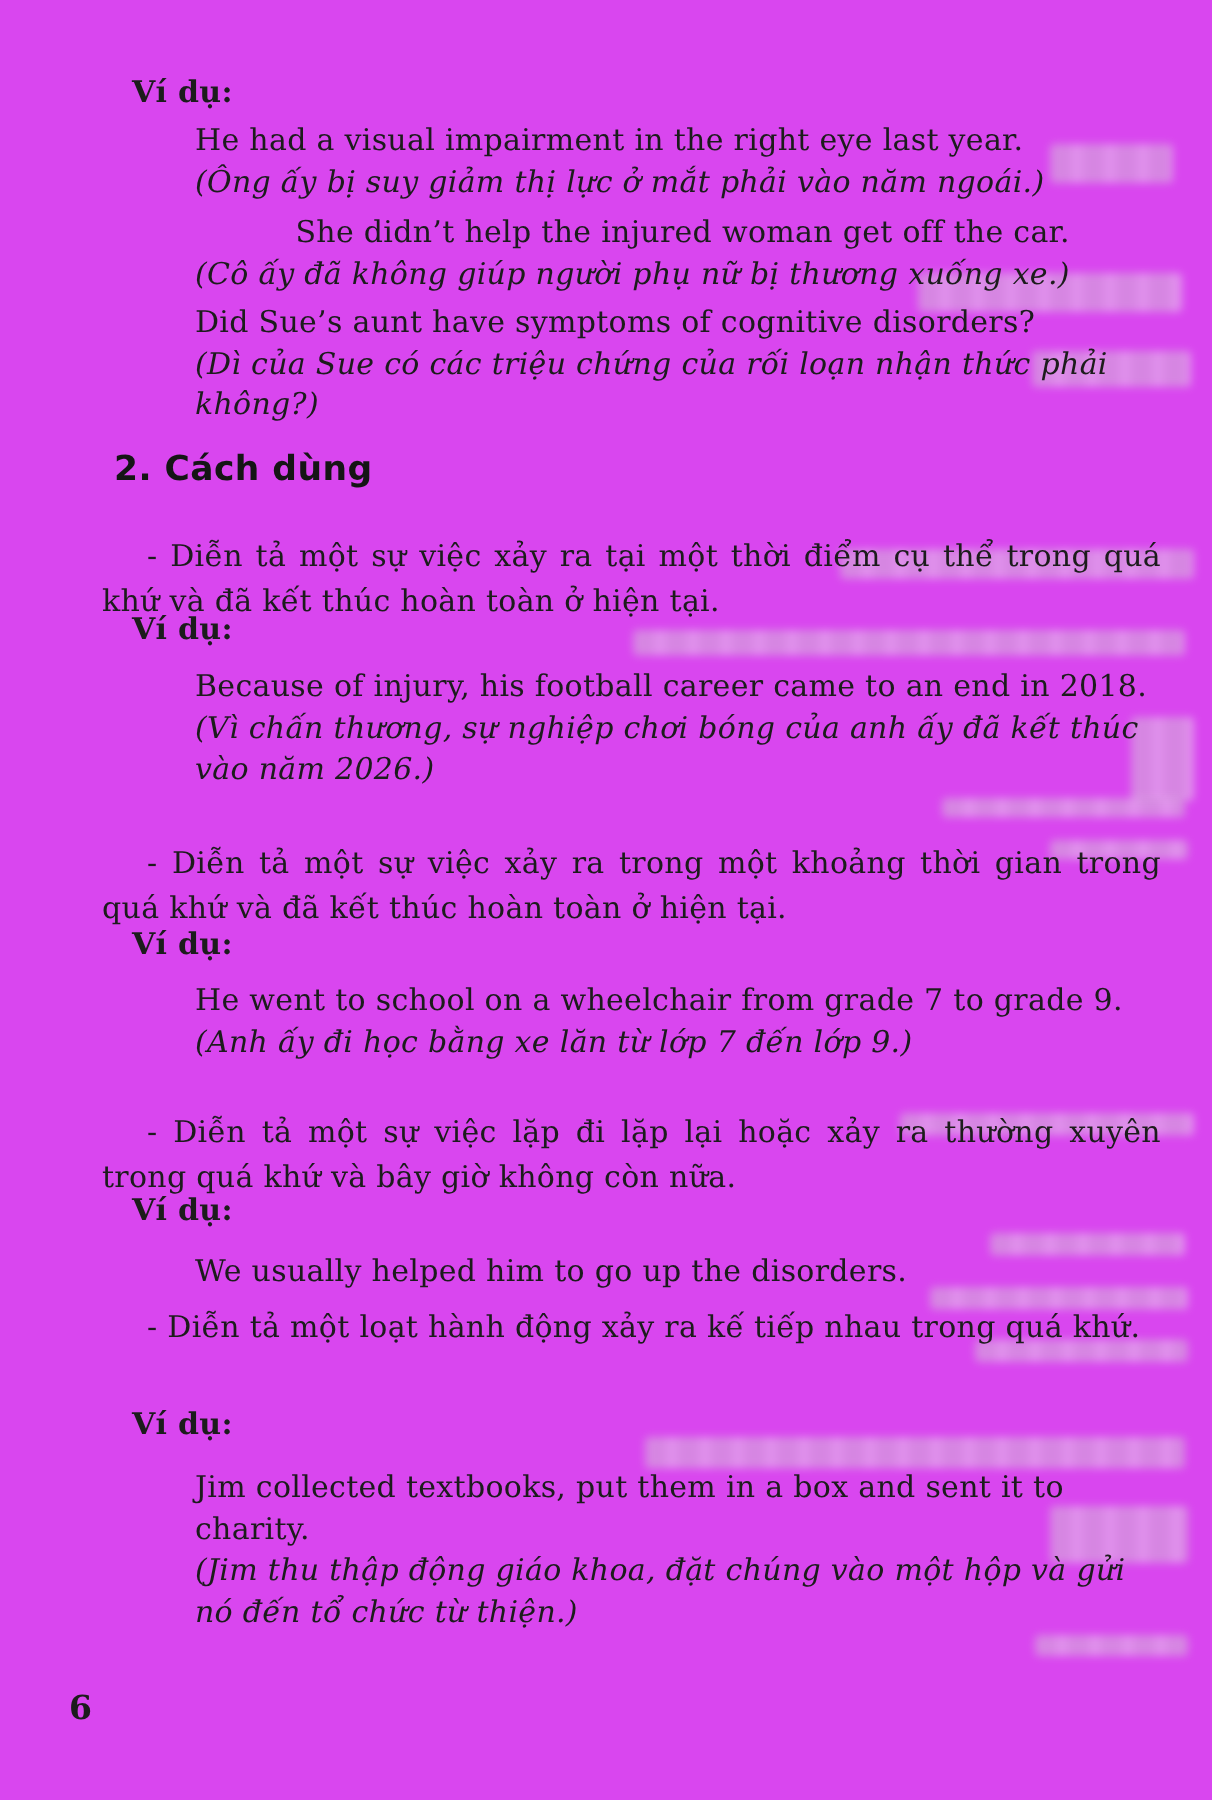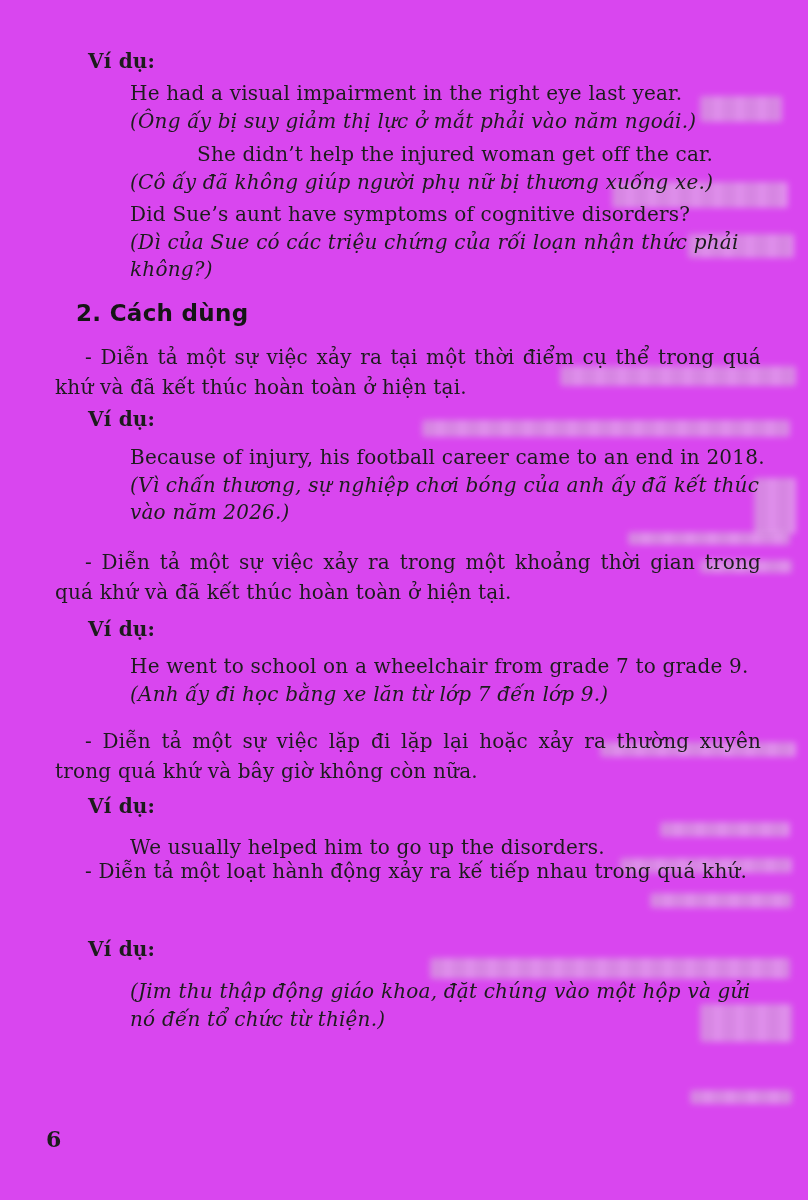--- a/index.html
+++ b/index.html
@@ -29,21 +29,21 @@
     position:absolute;left:60px;top:284px;
     margin:16px;
     font-family:"DejaVu Sans","Liberation Sans",sans-serif;
     font-size:23px;font-weight:bold;
     letter-spacing:.3px;
     color:#151515;
   }
   .para{
     position:absolute;left:55px;
     width:706px;
-    margin:0;
+    margin:13px;
     text-indent:30px;
     line-height:30px;
     text-align:justify;
   }
   .page-number{
     position:absolute;left:46px;top:1126px;
     font-weight:bold;font-size:22px;
   }
   
   .pos-vd1{top:48px;}
@@ -142,18 +142,19 @@
 
   <p class="para pos-p3">- Diễn tả một sự việc lặp đi lặp lại hoặc xảy ra thường xuyên trong quá khứ và bây giờ không còn nữa.</p>
   <div class="vi-du pos-vd4">Ví dụ:</div>
   <div class="example pos-ex6">
     <div class="en">We usually helped him to go up the disorders.</div>
   </div>
 
   <p class="para pos-p4">- Diễn tả một loạt hành động xảy ra kế tiếp nhau trong quá khứ.</p>
   <div class="vi-du pos-vd5">Ví dụ:</div>
   <div class="example pos-ex7">
+    <div class="en">Jim collected textbooks, put them in a box and sent it to charity.</div>
     <div class="vi">(Jim thu thập động giáo khoa, đặt chúng vào một hộp và gửi nó đến tổ chức từ thiện.)</div>
   </div>
 
   <div class="page-number">6</div>
 
 </div>
 
 </body></html>

